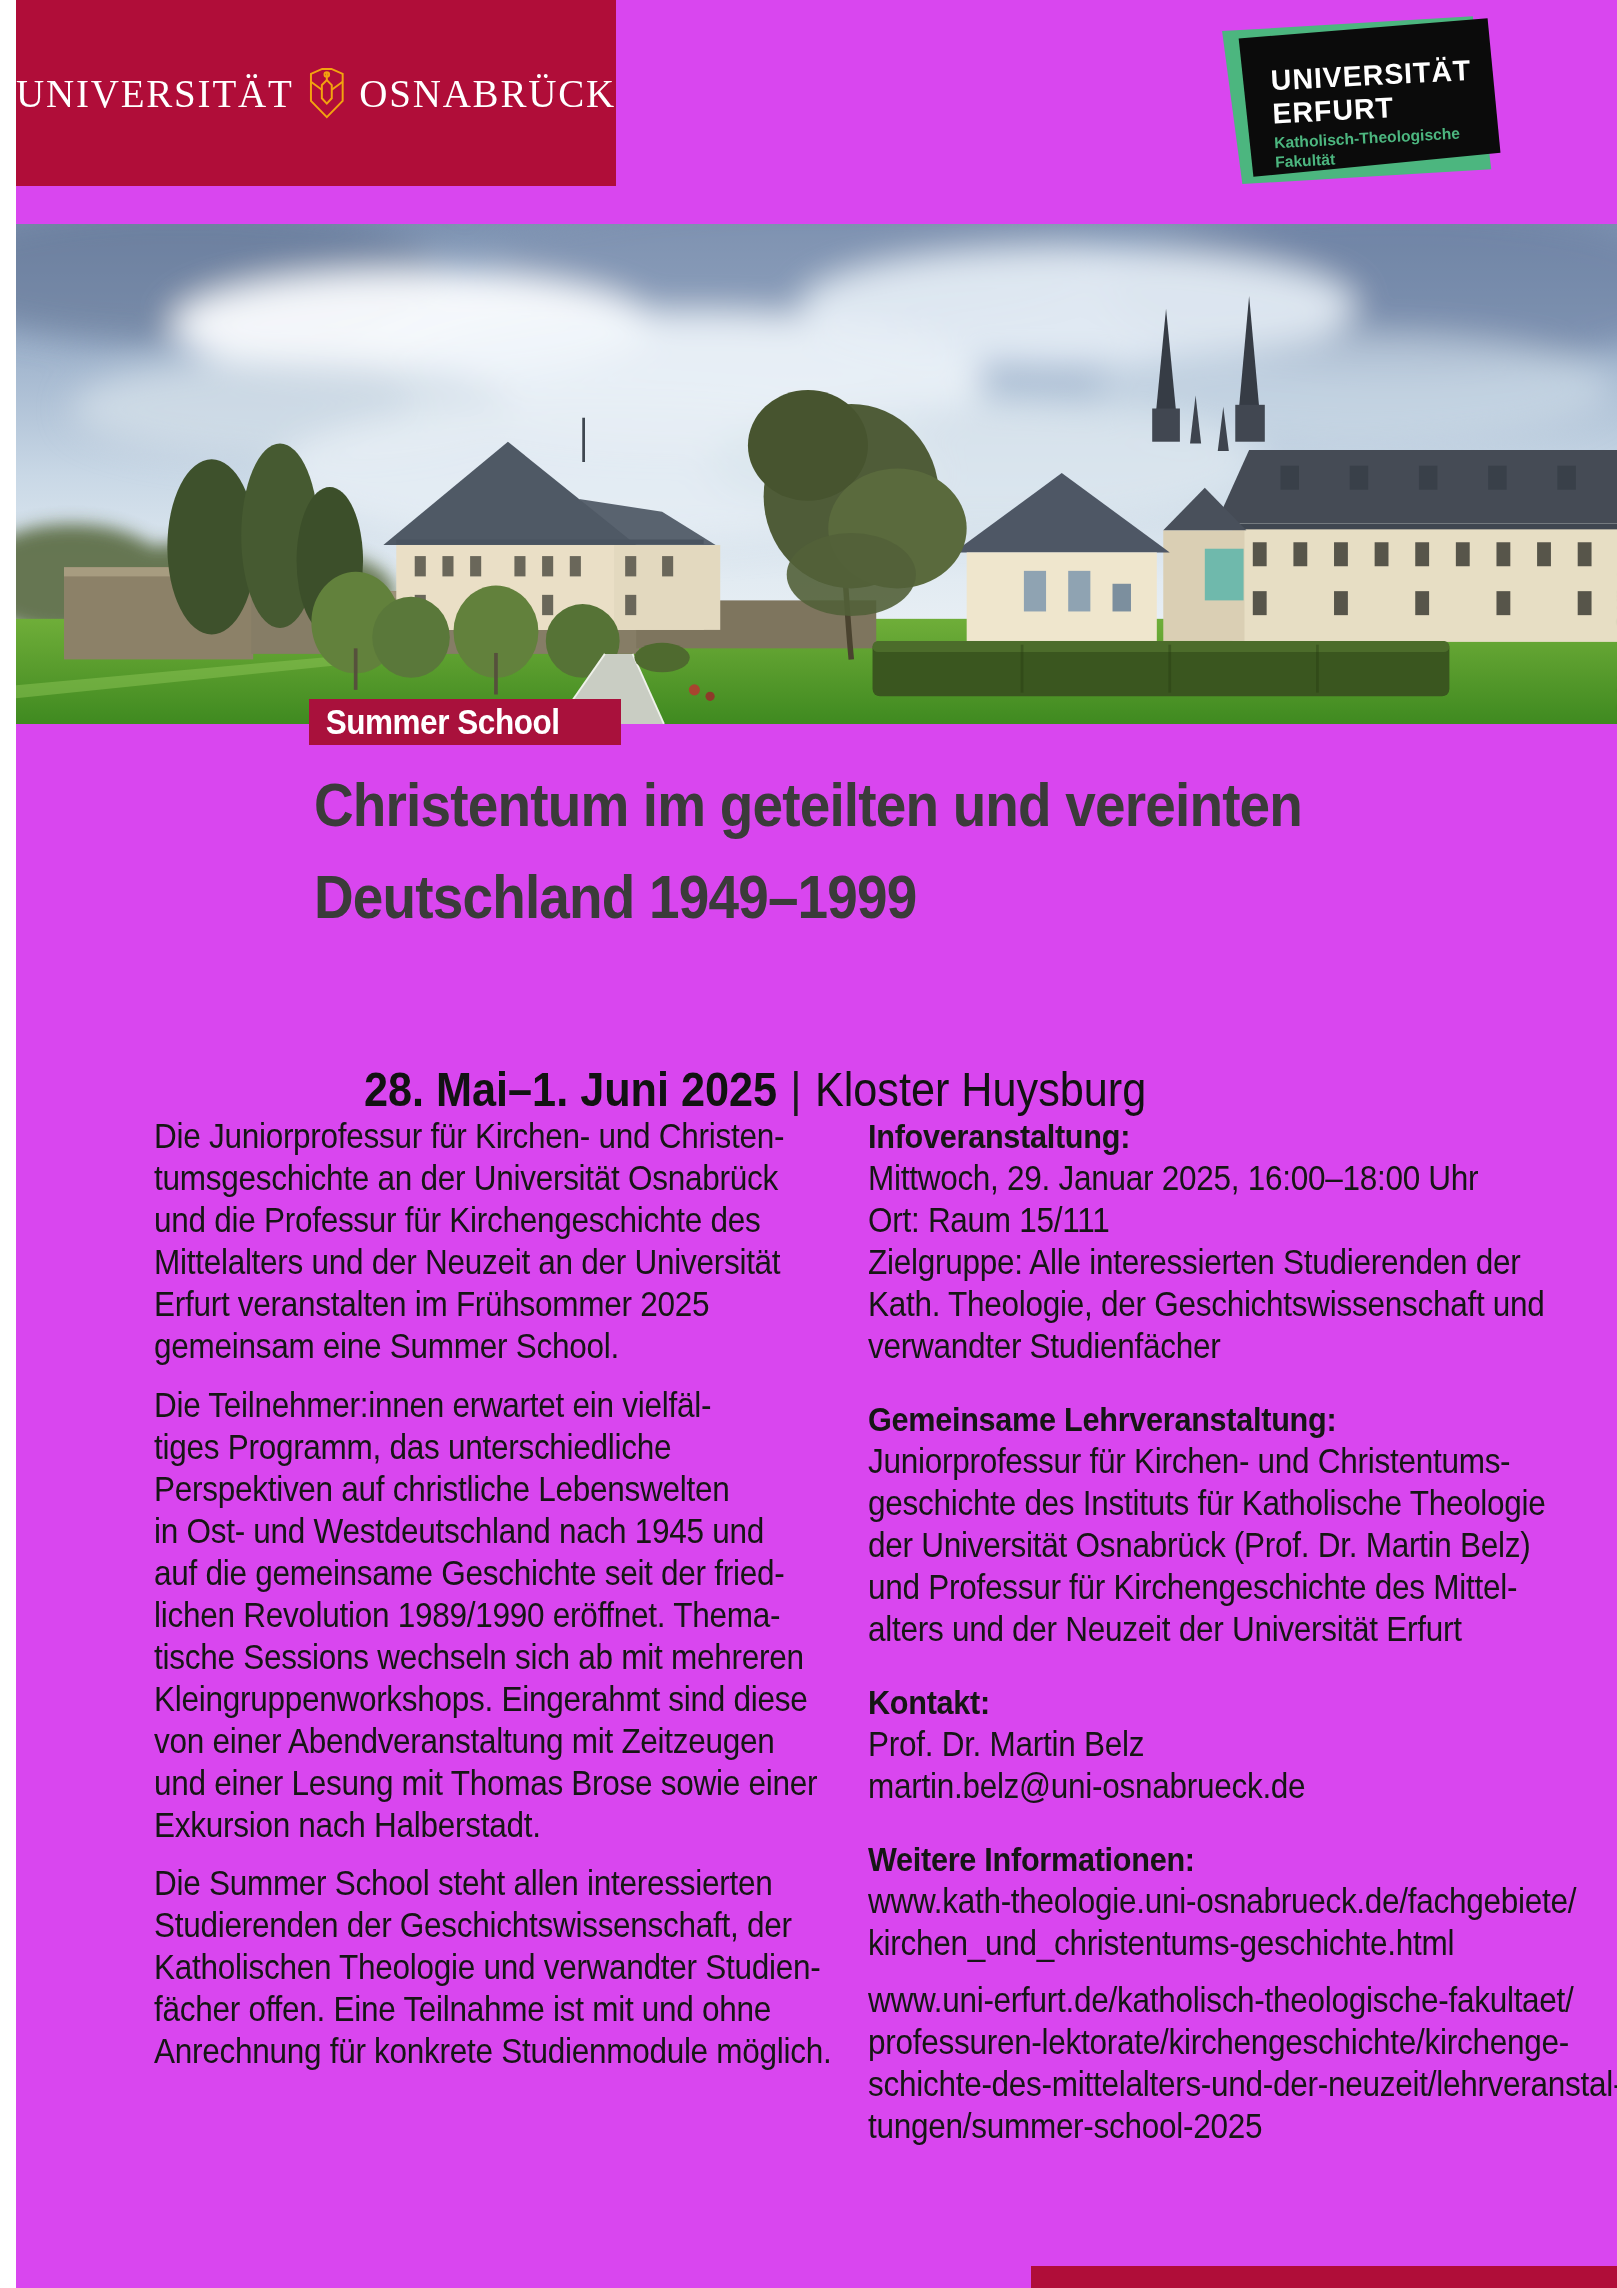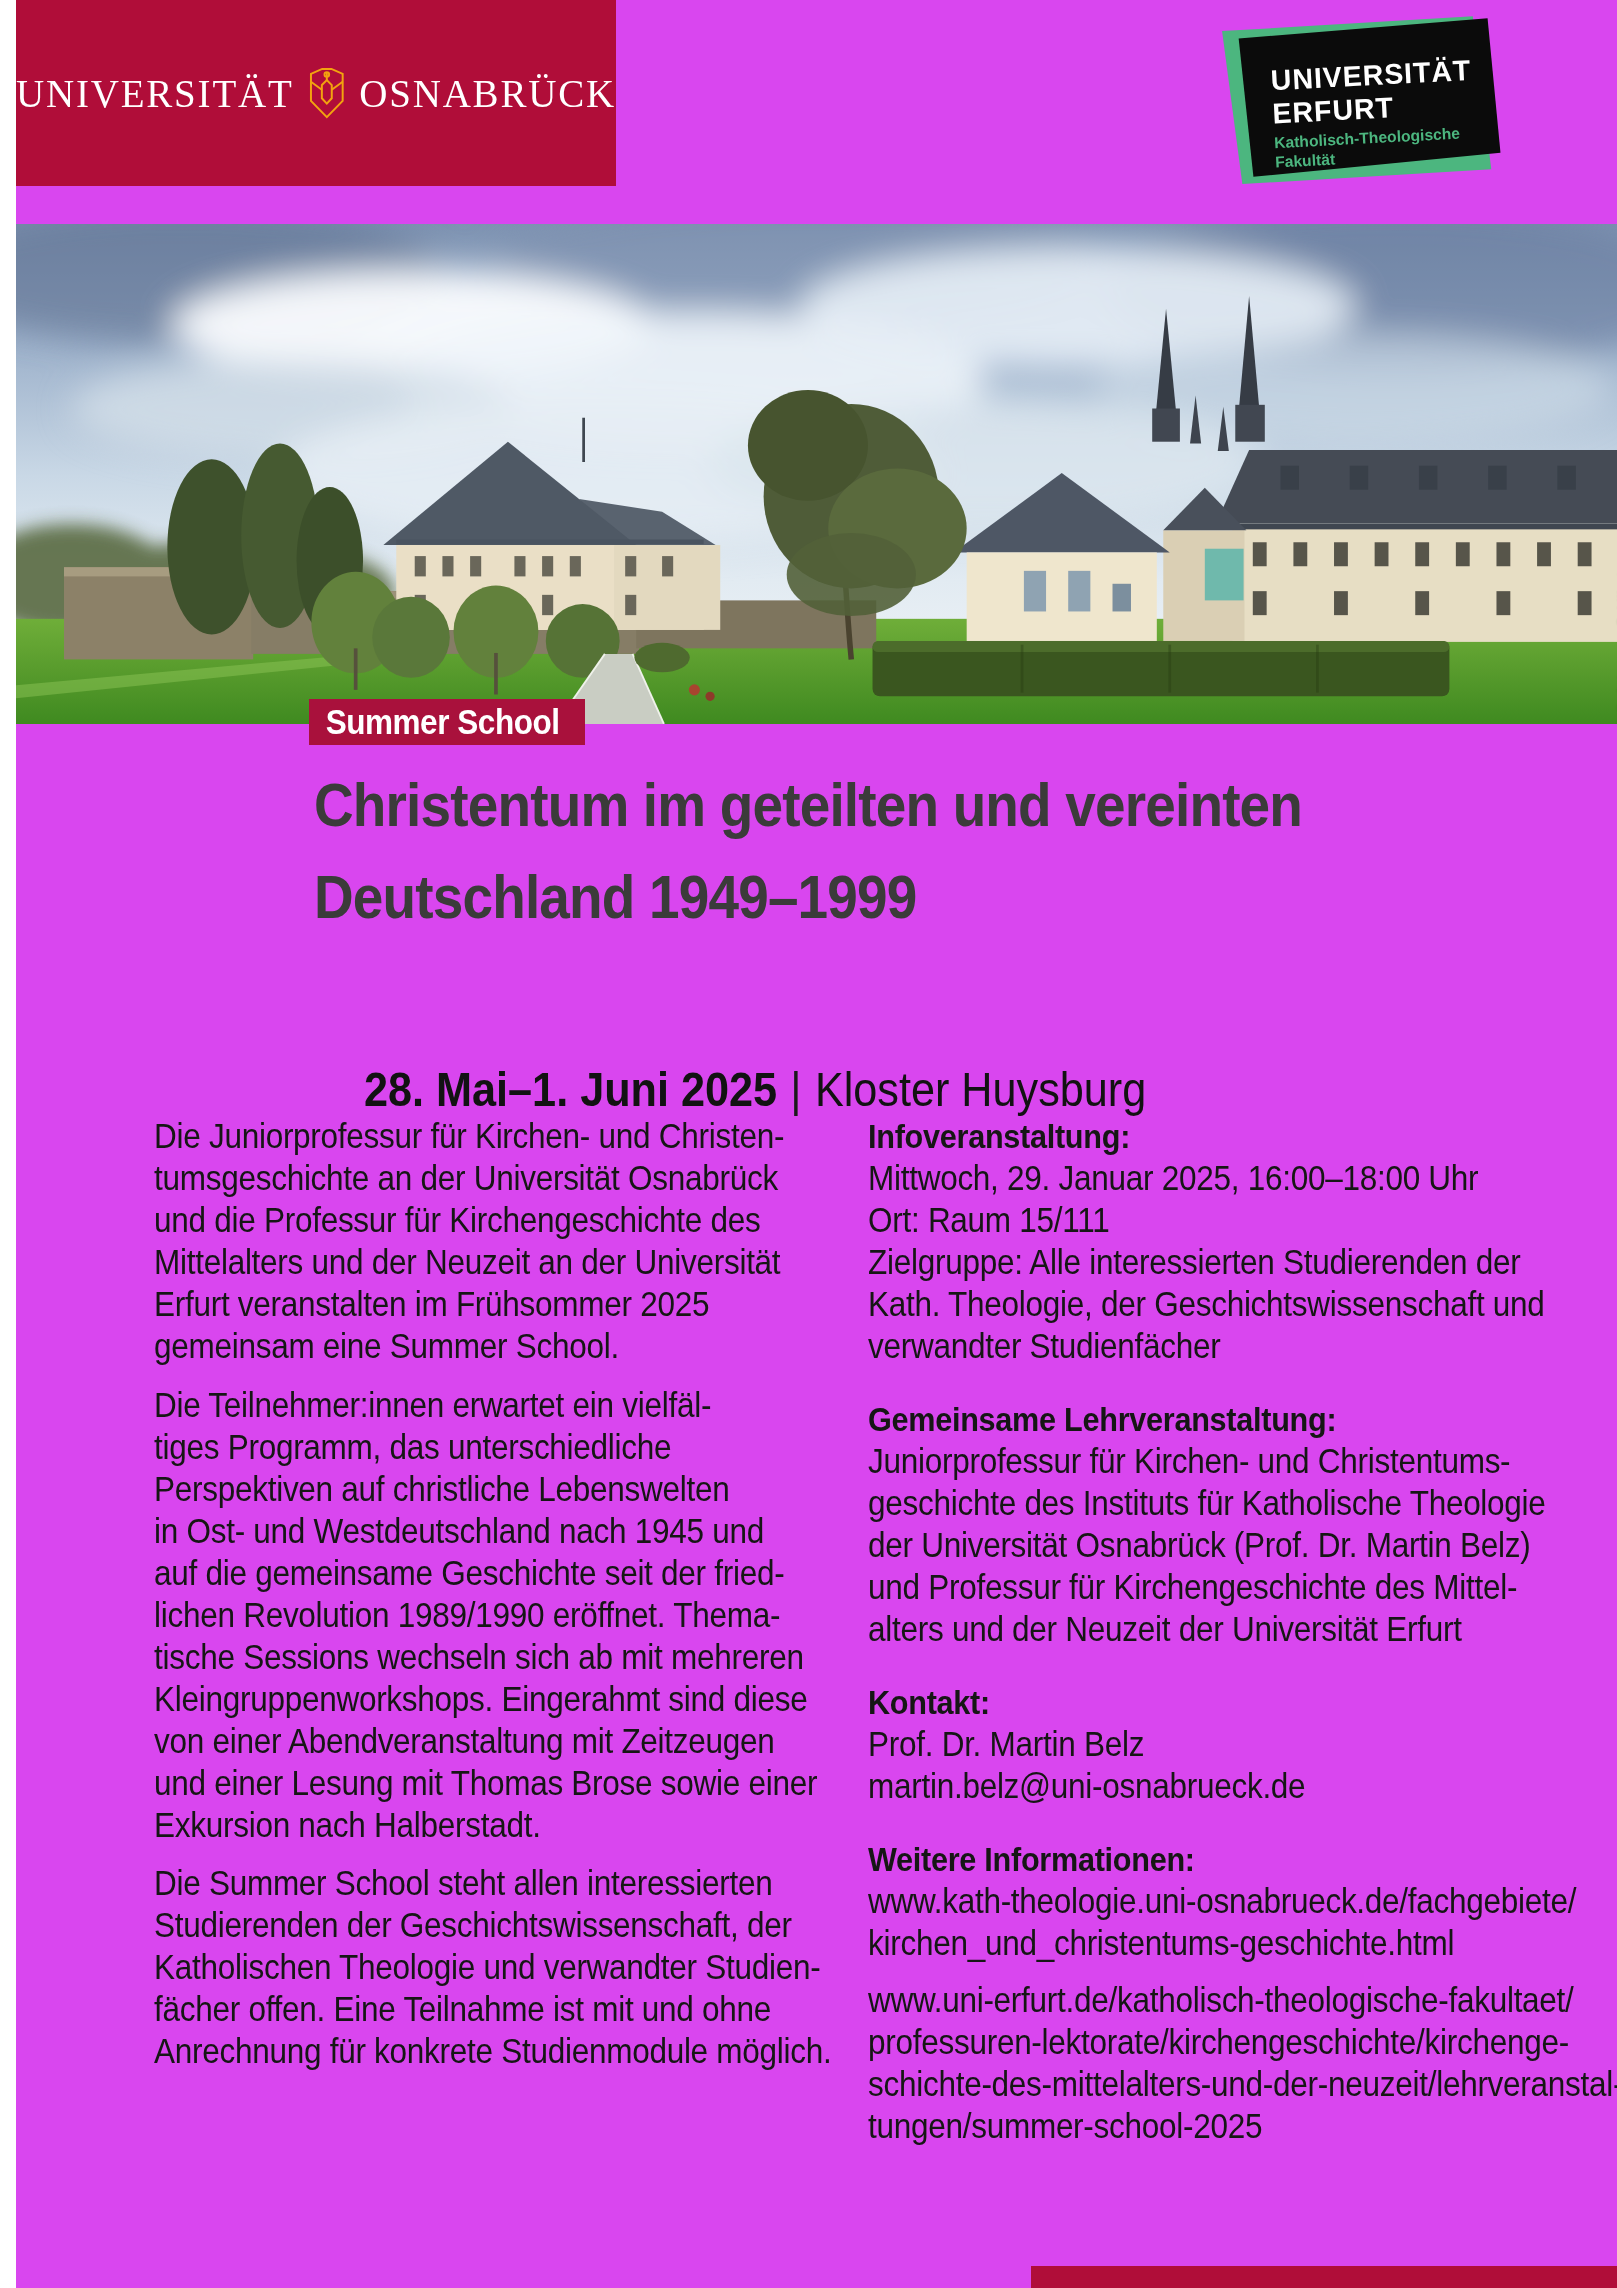--- a/index.html
+++ b/index.html
@@ -26,21 +26,21 @@
   .photo{position:absolute;left:0;top:224px;width:1618px;height:500px;}
   .photo svg{display:block;width:1618px;height:500px;}
   .photo-credit{
     position:absolute;right:3.7px;bottom:9.2px;
     writing-mode:vertical-rl;transform:rotate(180deg);
     color:#ffffff;font-size:13px;letter-spacing:0.9px;opacity:.92;
     text-shadow:0 0 2.8px rgba(0,0,0,.45);
   }
   
   .badge{
-    position:absolute;left:293px;top:699px;width:276px;height:46px;
+    position:absolute;left:293px;top:699px;width:312px;height:46px;
     background:#A9113C;display:flex;align-items:center;
   }
   .badge span{
     color:#ffffff;font-weight:bold;font-size:35px;line-height:46px;
     padding-left:18.5px;white-space:pre;
     transform:scaleX(.9);transform-origin:left center;letter-spacing:-0.5px;
   }
   
   .cond{transform:scaleX(.9);transform-origin:left top;}
   .title{

